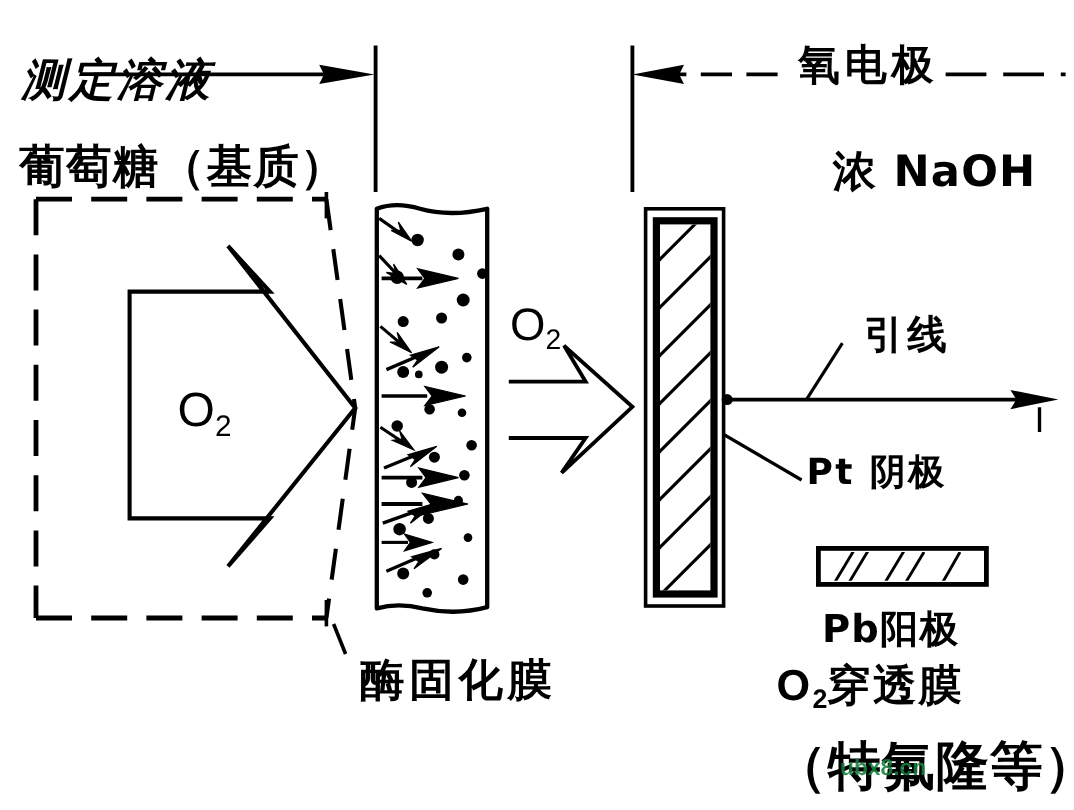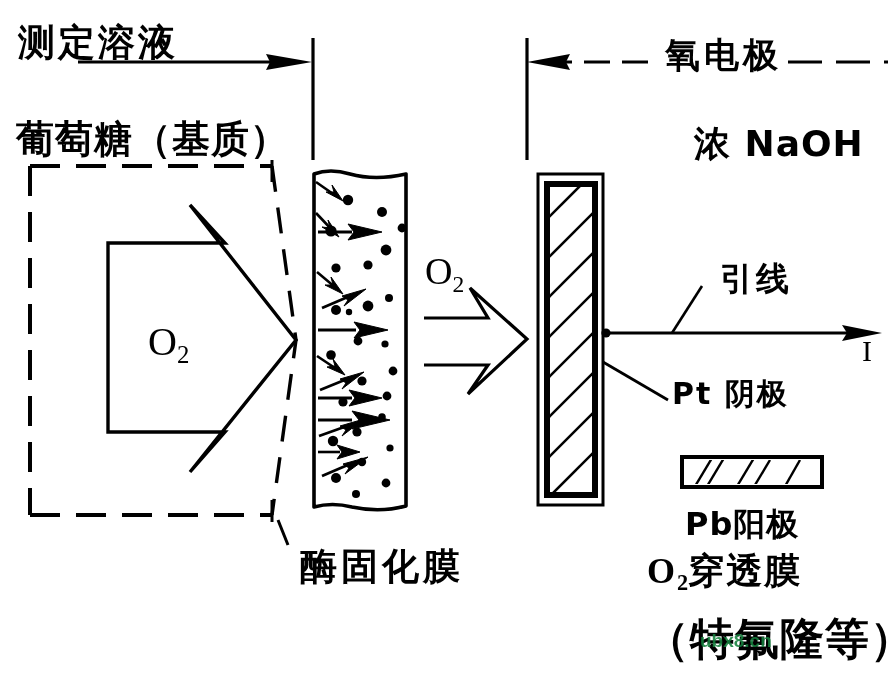--- a/index.html
+++ b/index.html
@@ -29,30 +29,30 @@
     position: absolute;
     color: #000000;
     white-space: nowrap;
     line-height: 1;
   }
   .cjk {
     font-family: "DejaVu Sans", "Liberation Sans", sans-serif;
     font-weight: 700;
   }
   .lat {
-    font-family: Liberation Serif, serif;
+    font-family: Liberation Sans, sans-serif;
   }
   .sub {
     font-size: 0.62em;
     vertical-align: -0.32em;
     letter-spacing: 0;
   }
 
   
-  #label-test-solution   { left: 18px;  top: 24px;  font-size: 37px; letter-spacing: 3px; }
+  #label-test-solution   { left: 18px;  top: 48px;  font-size: 37px; letter-spacing: 3px; font-style: italic; }
   #label-glucose         { left: 16px;  top: 120px; font-size: 38px; letter-spacing: 1px; }
   #label-oxygen-electrode{ left: 655px; top: 38px;  font-size: 35px; letter-spacing: 4px; margin-left: 10px; }
   #label-naoh            { left: 694px; top: 126px; font-size: 36px; letter-spacing: 1px; }
   #label-o2-left         { left: 148px; top: 322px; font-size: 40px; }
   #label-o2-mid          { left: 425px; top: 252px; font-size: 38px; }
   #label-lead-wire       { left: 700px; top: 262px; font-size: 33px; letter-spacing: 3px; margin-left: 20px; }
   #label-current         { left: 862px; top: 336px; font-size: 30px; }
   #label-pt-cathode      { left: 672px; top: 379px; font-size: 30px; letter-spacing: 2px; }
   #label-enzyme-membrane { left: 300px; top: 548px; font-size: 37px; letter-spacing: 4px; text-align: right; }
   #label-pb-anode        { left: 685px; top: 508px; font-size: 32px; letter-spacing: 1px; }

